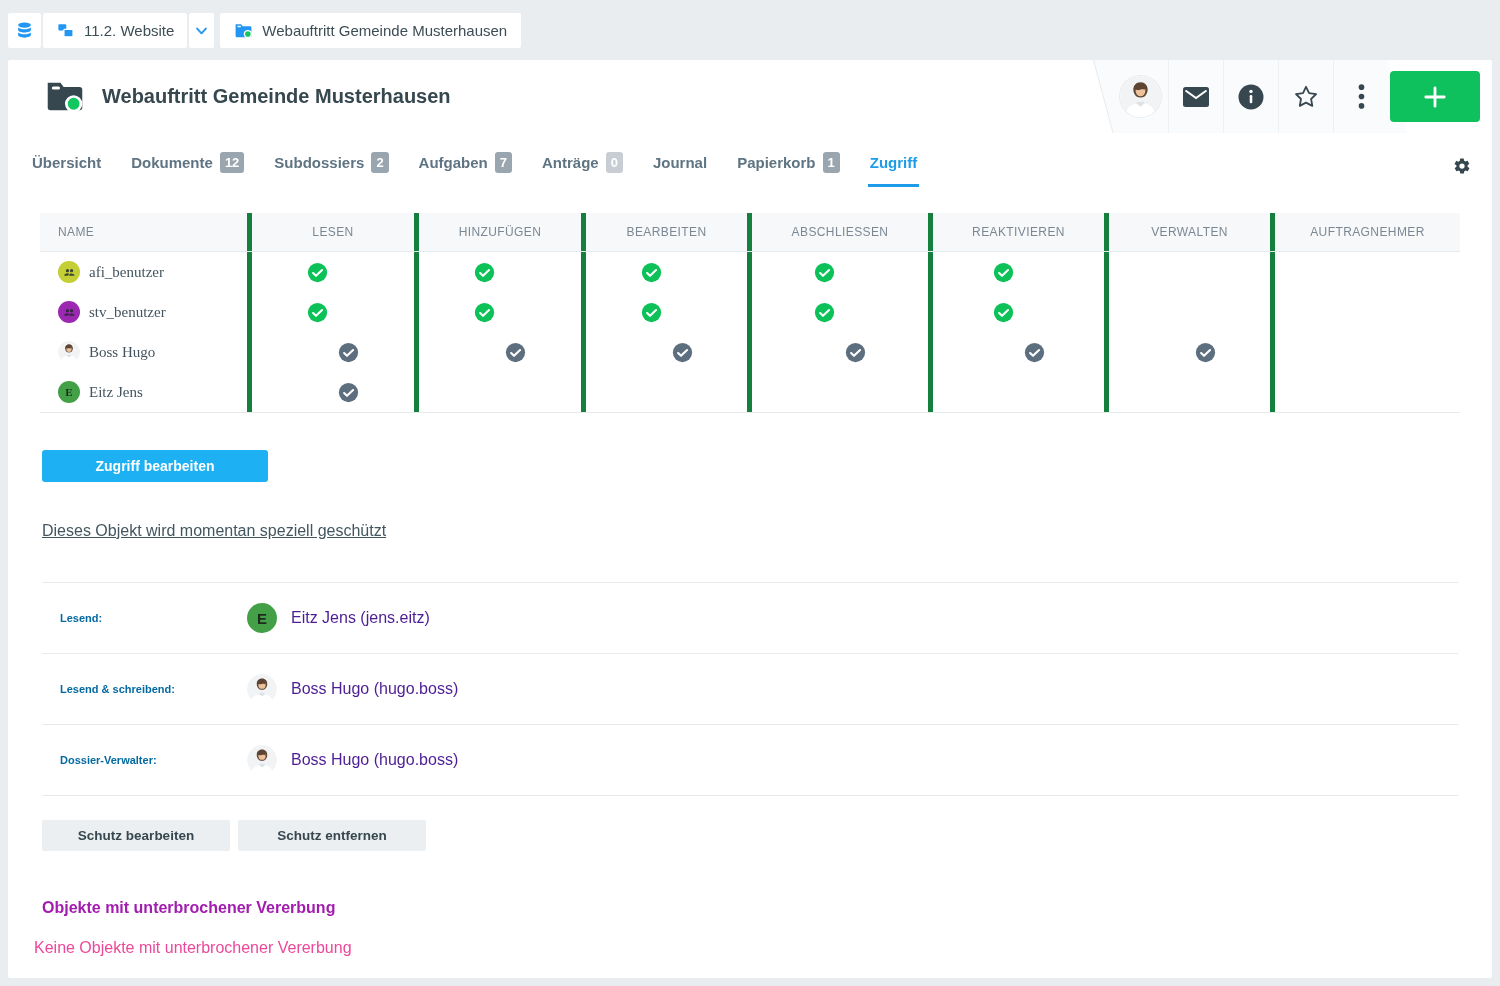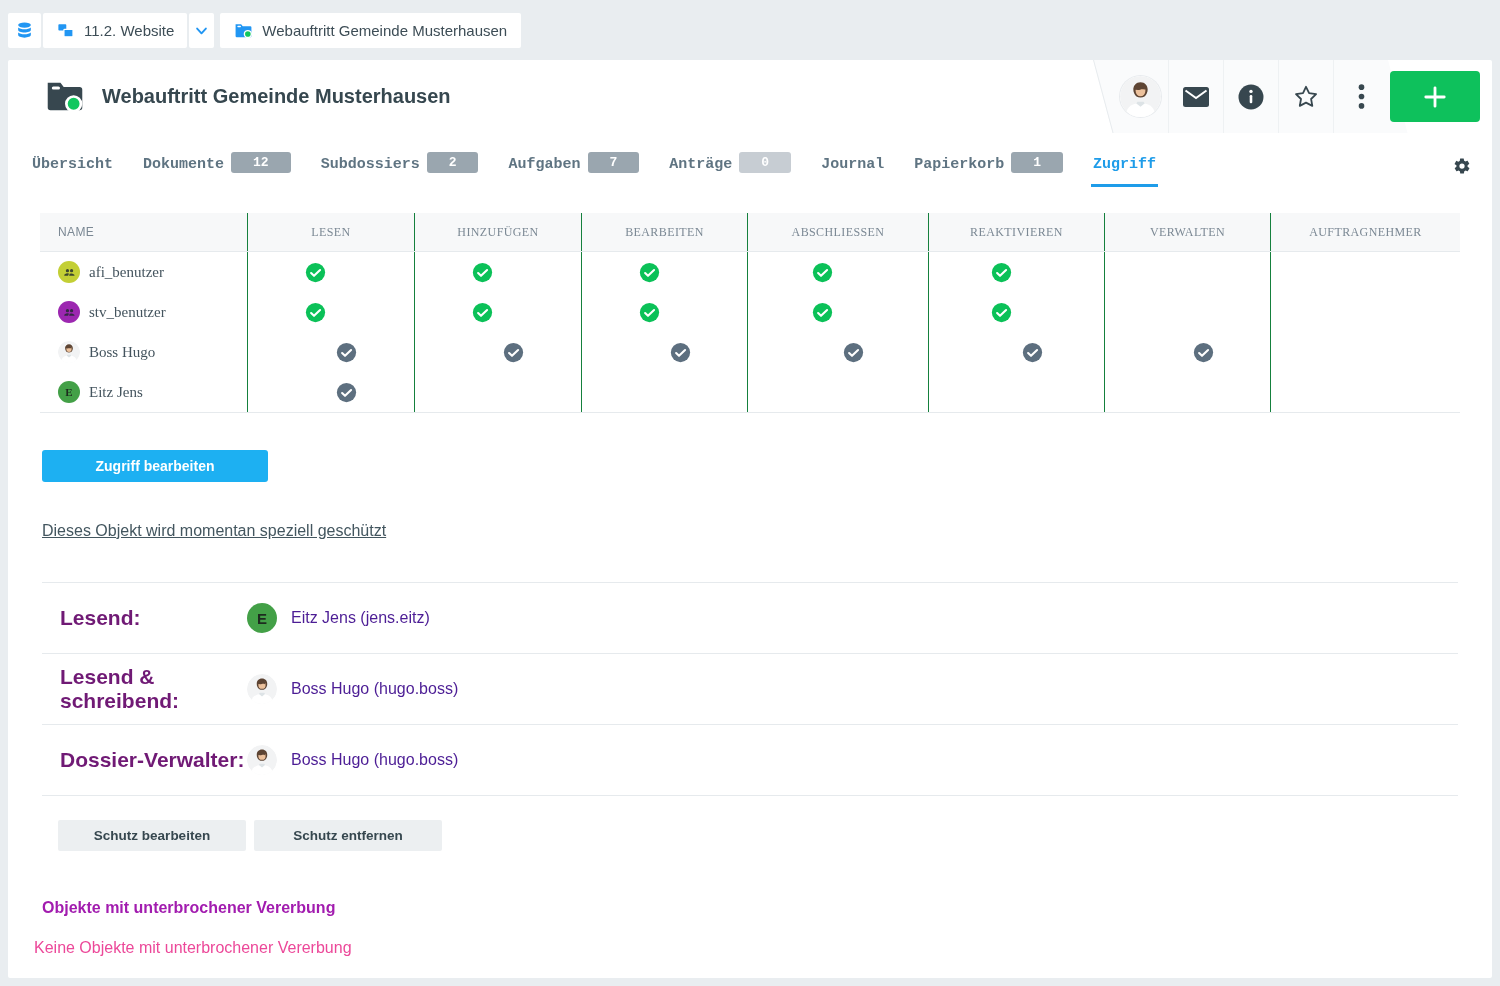--- a/index.html
+++ b/index.html
@@ -27,55 +27,55 @@
   .acell { width:55px; display:flex; align-items:center; justify-content:center; position:relative; z-index:1; cursor:pointer; }
   .acell + .acell { border-left:1px solid #eef1f3; }
   .acell svg.ic { width:26px; height:26px; }
   .avatar40 { width:41px; height:41px; border-radius:50%; overflow:hidden; box-shadow:0 0 0 1px #e8ebee; background:#fff; }
   .avatar40 svg { width:41px; height:41px; display:block; }
   .plus-btn { position:absolute; right:12px; top:11px; width:90px; height:51px; background:#0ec15c; border-radius:4px; display:flex; align-items:center; justify-content:center; cursor:pointer; border:none; }
   .plus-btn svg { width:26px; height:26px; }
 
   
   .tabbar { display:flex; align-items:flex-end; padding-left:22px; height:62px; position:relative; }
-  .tab { display:flex; align-items:flex-end; gap:7px; margin:0 26px 8px 0; padding:0 2px 11px; border-bottom:3px solid transparent; font-size:15px; font-weight:bold; color:#5f7482; cursor:pointer; white-space:nowrap;font-family:Liberation Mono, monospace; }
+  .tab { display:flex; align-items:center; gap:7px; margin:0 26px 8px 0; padding:0 2px 11px; border-bottom:3px solid transparent; font-size:15px; font-weight:bold; color:#5f7482; cursor:pointer; white-space:nowrap; }
   .tab.active { color:#1e9ce9; border-color:#1e9ce9; }
-  .badge { min-width:14px; padding:4px 22px; border-radius:3px; background:#9aa6af; color:#fff; font-size:13px; font-weight:bold; text-align:center; line-height:1; }
+  .badge { min-width:14px; padding:4px 5px; border-radius:3px; background:#9aa6af; color:#fff; font-size:13px; font-weight:bold; text-align:center; line-height:1; }
   .badge.muted { background:#c7cdd3; }
   .gear { position:absolute; right:21px; top:24px; width:18px; height:18px; cursor:pointer; }
 
   
   .ptable { margin:18px 32px 0; border-bottom:1px solid #e6eaed; }
   .trow { display:grid; grid-template-columns:207px 167px 167px 166px 181px 176px 166px 190px; }
-  .trow > div + div { border-left:1px solid #15803d;font-family:Liberation Serif, serif; }
+  .trow > div + div { border-left:5px solid #15803d; }
   .thead { background:#f7f8f9; border-bottom:1px solid #e6eaed; }
   .th { height:38px; display:flex; align-items:center; justify-content:center; font-size:12px; color:#7b8894; letter-spacing:.4px; }
   .th.first { justify-content:flex-start; padding-left:18px; }
   .td { height:40px; display:flex; align-items:center; justify-content:center; }
   .td.namecell { justify-content:flex-start; padding-left:18px; gap:9px; font-size:15px; color:#44545e;font-family:Liberation Serif, serif; }
   .slot { width:21px; height:21px; margin:0 5px; display:flex; }
   .check { width:21px; height:21px; }
   .check.green { color:#0bc158; }
   .check.gray { color:#5d6f7f; }
 
   .av { width:22px; height:22px; border-radius:50%; display:flex; align-items:center; justify-content:center; flex:none; overflow:hidden; }
   .av svg.g { width:15px; height:15px; }
   .av.photo svg { width:22px; height:22px; display:block; }
   .av.letter { font-size:11px; font-weight:bold; color:#1d2b1f; }
 
   
   .btn-blue { display:block; margin:37px 0 0 34px; width:226px; height:32px; background:#1db0f2; color:#fff; font-weight:bold; font-size:14px; border:none; border-radius:3px; cursor:pointer; font-family:inherit; }
   .status { margin:40px 0 0 34px; font-size:16px; color:#43565f;text-decoration:underline; }
   .prot { margin:42px 34px 0; border-bottom:1px solid #e6eaed; }
   .prow { display:flex; align-items:center; border-top:1px solid #e6eaed; padding-left:18px; height:71px; }
-  .plabel { width:187px; font-size:21px; font-weight:bold; color:#701a75; flex:none; }
+  .plabel { width:187px; font-size:11px; font-weight:bold; color:#0369a1; flex:none; }
   .av30 { width:30px; height:30px; border-radius:50%; display:flex; align-items:center; justify-content:center; flex:none; overflow:hidden; font-size:15px; font-weight:bold; color:#1d2b1f; }
   .av30 svg { width:30px; height:30px; display:block; }
   .puser { margin-left:14px; font-size:16px; color:#4c1d95; }
-  .gbtns { margin:24px 0 0 50px; display:flex; gap:8px; }
+  .gbtns { margin:24px 0 0 34px; display:flex; gap:8px; }
   .btn-gray { width:188px; height:31px; background:#eceff1; border:none; border-radius:2px; font-size:13.5px; font-weight:bold; color:#36474f; cursor:pointer; font-family:inherit; }
   .bh { margin:48px 0 0 34px; font-size:16px; font-weight:bold; color:#a21caf; }
   .bt { margin:22px 0 0 26px; font-size:16px; color:#ec4899; }
 </style>
 </head>
 <body>
 
 <div class="topbar">
   <div class="chip icon-only">
     <svg viewBox="0 0 24 24" fill="#2196f3">

